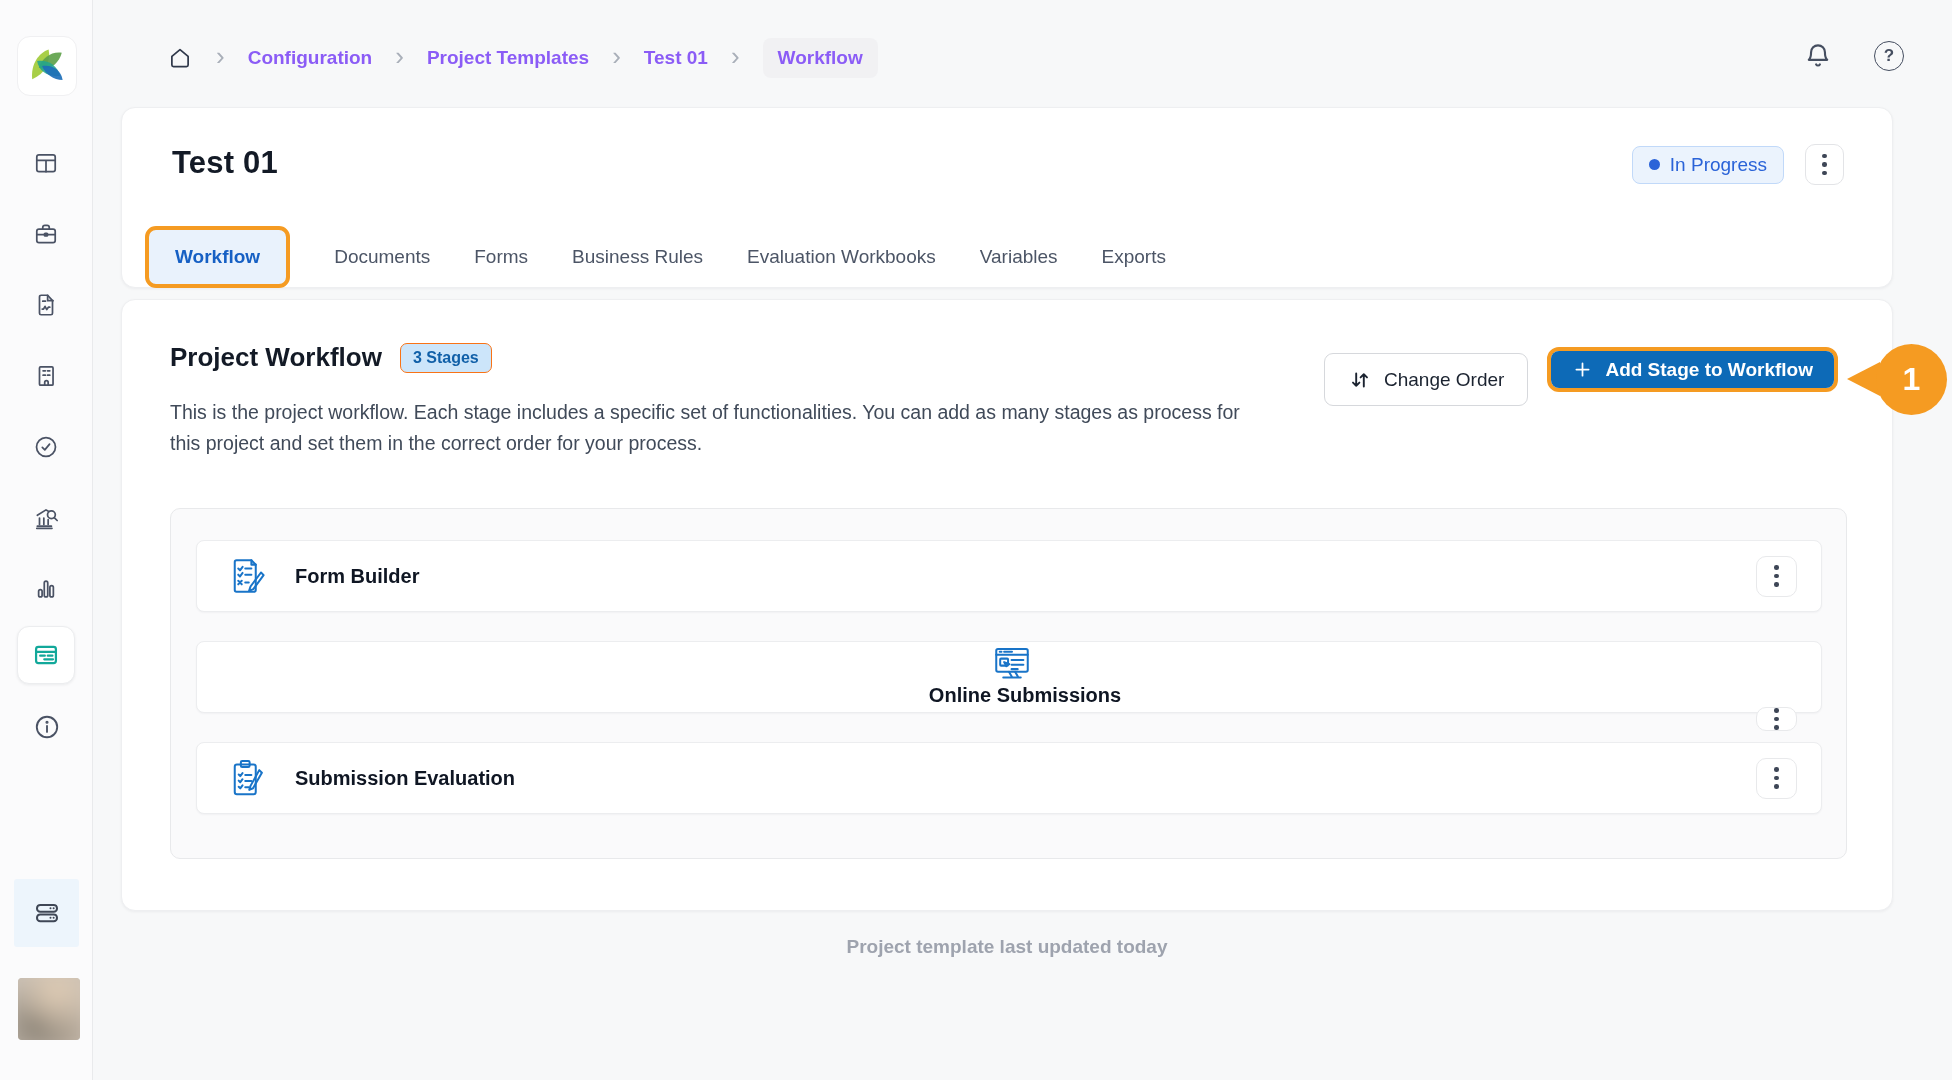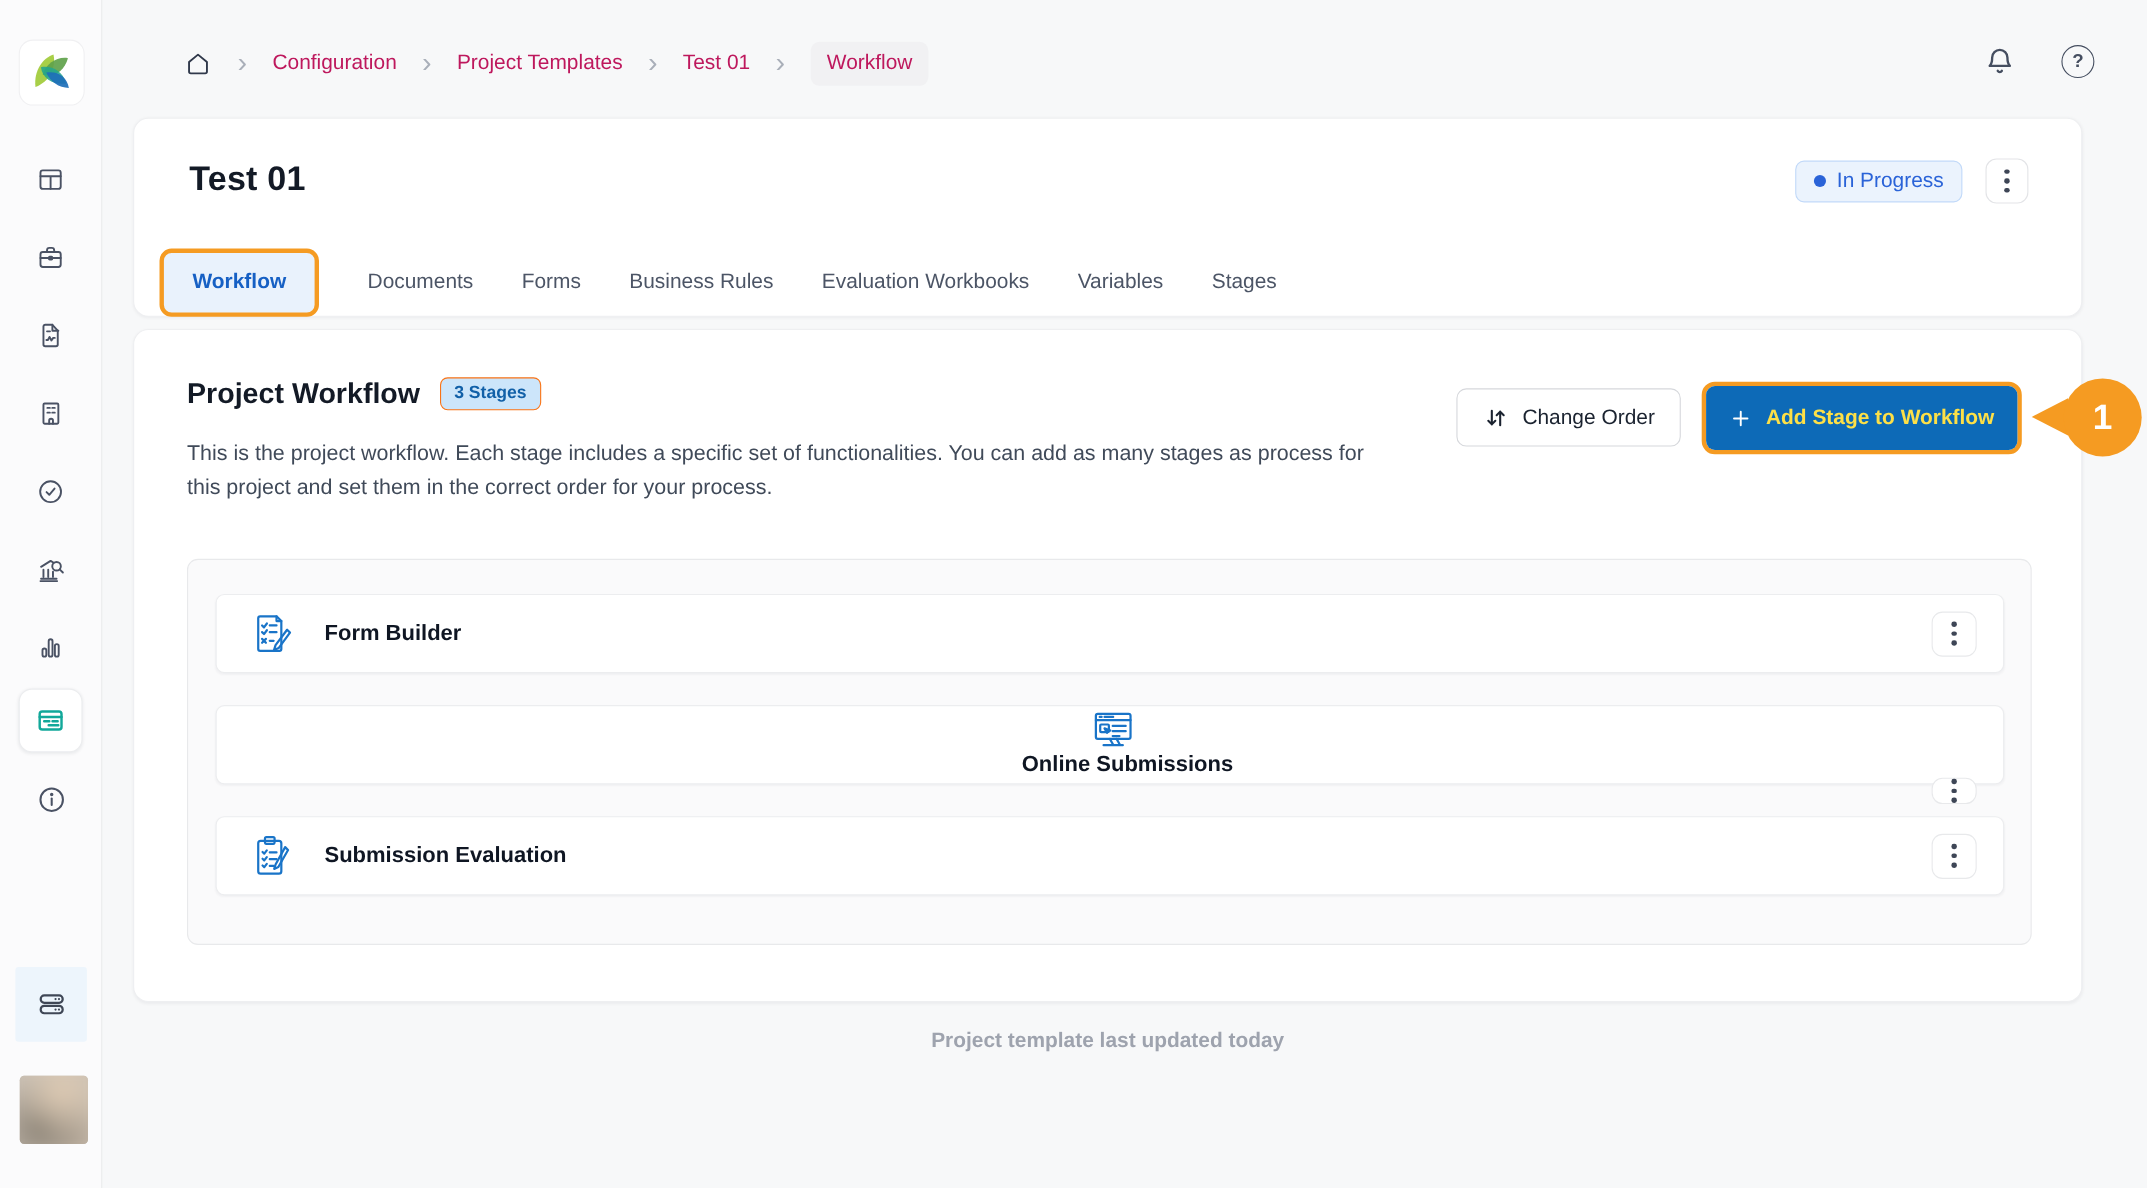--- a/index.html
+++ b/index.html
@@ -35,21 +35,21 @@
   .avatar-inner { position:absolute; inset:-12px;
     background:
       radial-gradient(circle at 58% 30%, #DCC9B2 0%, rgba(220,201,178,0) 55%),
       radial-gradient(circle at 35% 68%, #8E8578 0%, rgba(142,133,120,0) 60%),
       radial-gradient(circle at 72% 78%, #BCAE9E 0%, rgba(188,174,158,0) 55%),
       #C8BFB4;
     filter:blur(7px); }
   
   .breadcrumb { position:absolute; left:167px; top:38px; height:40px;
     display:flex; align-items:center; gap:23px; }
-  .crumb { font-size:19px; color:#be185d; font-weight:400; cursor:pointer; }
+  .crumb { font-size:19px; color:#8b5cf6; font-weight:700; cursor:pointer; }
   .crumb-sep { font-size:26px; line-height:20px; color:#A9AFB9; font-weight:400; padding-bottom:4px; }
   .crumb-current { background:#F1F1F3; border-radius:8px; padding:9px 15px; cursor:default; }
   .home-btn { width:26px; height:26px; cursor:pointer; }
   .home-btn svg { stroke:#30394B; fill:none; stroke-width:1.6; stroke-linecap:round; stroke-linejoin:round; }
   .topbar-right { position:absolute; right:48px; top:40px; display:flex; align-items:center; gap:40px; }
   .bell-btn { width:32px; height:32px; cursor:pointer; }
   .bell-btn svg { stroke:#454E60; fill:none; stroke-width:1.6; stroke-linecap:round; stroke-linejoin:round; }
   .help-btn { width:30px; height:30px; border:1.8px solid #454E60; border-radius:50%;
     display:flex; align-items:center; justify-content:center;
     font-size:17px; font-weight:700; color:#454E60; cursor:pointer; }
@@ -78,24 +78,24 @@
   .count-badge { background:#CCE5FA; border:1px solid #f97316; border-radius:7px;
     padding:5px 12px; font-size:16px; font-weight:600; color:#1160A8; }
   .section-desc { position:absolute; left:48px; top:97px; width:1105px;
     font-size:19.5px; line-height:31px; color:#404A59; }
   .btn-row { position:absolute; right:54px; top:47px; display:flex; align-items:flex-start; gap:19px; }
   .btn-secondary { height:53px; margin-top:6px; padding:0 23px; display:flex; align-items:center; gap:12px;
     background:#fff; border:1px solid #D6D8DC; border-radius:9px;
     font-size:19px; font-weight:500; color:#1B2330; cursor:pointer; }
   .btn-secondary svg { stroke:#1B2330; fill:none; stroke-width:1.9; stroke-linecap:round; stroke-linejoin:round; }
   .btn-primary-wrap { border:4px solid #F59B22; border-radius:12px; }
-  .btn-primary { height:58px; padding:0 21px; display:flex; align-items:center; gap:12px;
+  .btn-primary { height:37px; padding:0 21px; display:flex; align-items:center; gap:12px;
     background:#0D6AB7; border:none; border-radius:8px;
     font-family:"Liberation Sans", sans-serif;
-    font-size:19px; font-weight:700; color:#fde047; cursor:pointer; }
+    font-size:19px; font-weight:700; color:#ffffff; cursor:pointer; }
   .btn-primary svg { stroke:#fff; fill:none; stroke-width:2; stroke-linecap:round; }
   
   .stages-box { position:absolute; left:48px; top:208px; width:1677px; height:351px;
     background:#FAFAFB; border:1px solid #E8E9EB; border-radius:10px; }
   .stage-row { position:absolute; left:25px; width:1626px; height:72px;
     background:#fff; border:1px solid #ECEDEF; border-radius:8px;
     box-shadow:0 1px 2px rgba(16,24,40,.04);
     display:flex; align-items:center; padding:0 24px 0 29px; }
   .stage-row.r0 { top:31px; } .stage-row.r1 { top:132px;flex-direction:column; } .stage-row.r2 { top:233px; }
   .stage-icon { width:42px; height:42px; flex:0 0 auto; }
@@ -255,21 +255,21 @@
 
   <div class="tabs">
     <div class="tab-highlight">
       <div class="tab-active">Workflow</div>
     </div>
     <div class="tab">Documents</div>
     <div class="tab">Forms</div>
     <div class="tab">Business Rules</div>
     <div class="tab">Evaluation Workbooks</div>
     <div class="tab">Variables</div>
-    <div class="tab">Stages</div>
+    <div class="tab">Exports</div>
   </div>
 </section>
 
 <section class="card card-body">
   <div class="section-title-row">
     <span class="section-title">Project Workflow</span>
     <span class="count-badge">3 Stages</span>
   </div>
   <p class="section-desc">This is the project workflow. Each stage includes a specific set of functionalities. You can add as many stages as process for this project and set them in the correct order for your process.</p>
 

